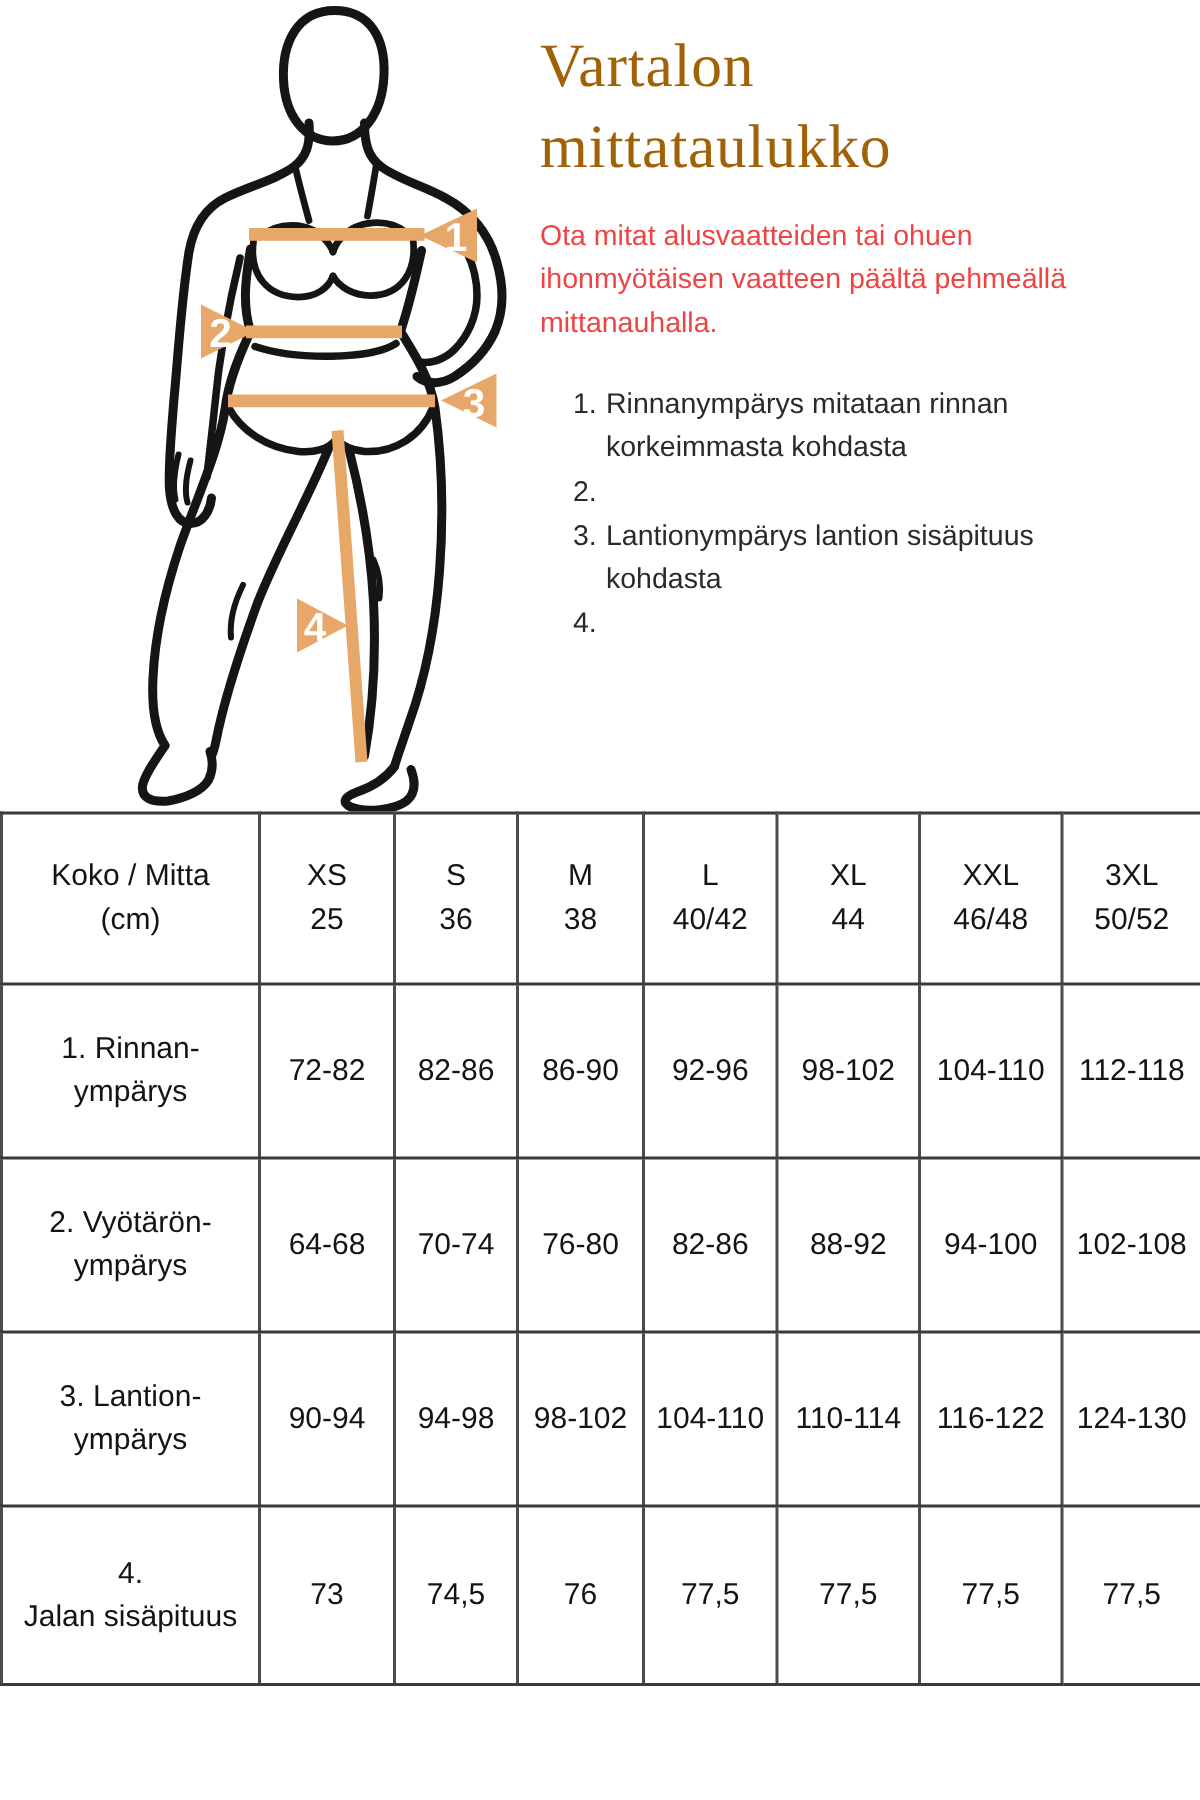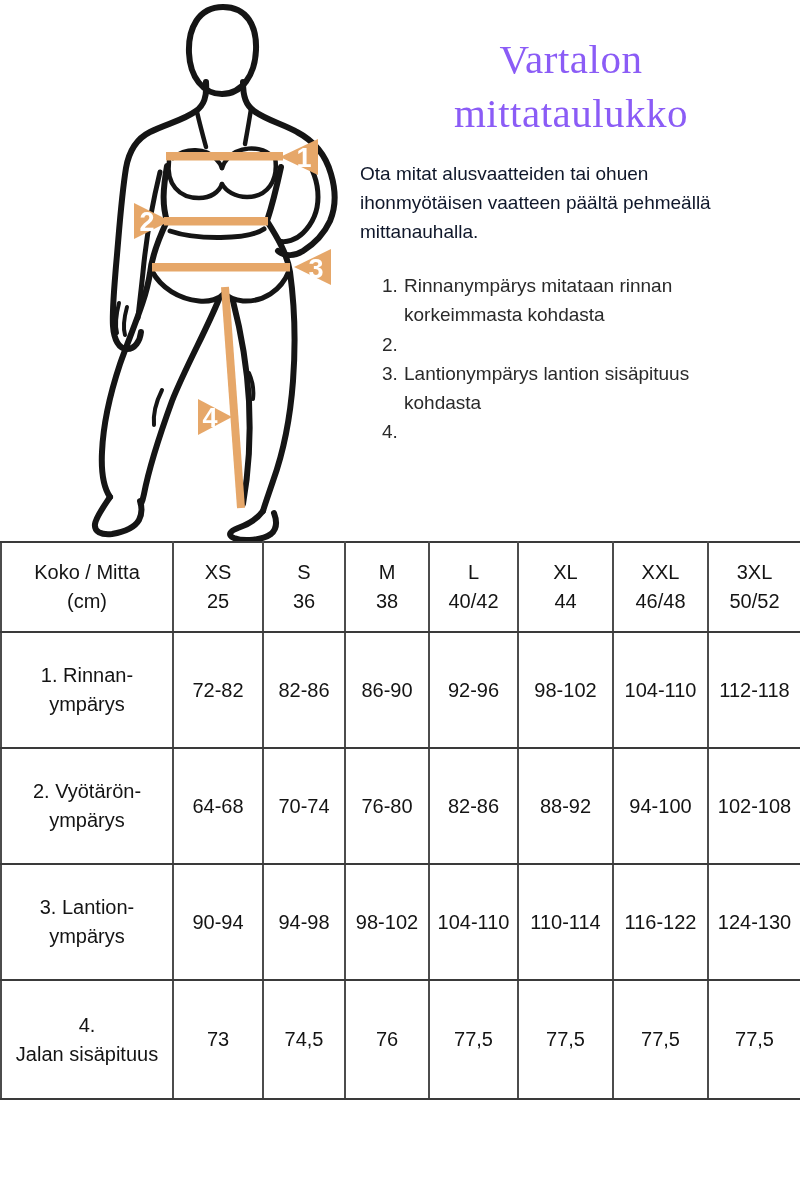--- a/index.html
+++ b/index.html
@@ -11,43 +11,43 @@
   }
   .top-section { position:relative; width:800px; height:541px; }
   .figure-wrap { position:absolute; left:0; top:0; width:360px; height:541px; }
   .figure-wrap svg { display:block; width:360px; height:541px; }
   .right-col {
     position:absolute; left:352px; top:0; width:448px; height:541px;
     padding:0 18px 0 8px;
   }
   .page-title {
     font-family:"Liberation Serif", serif; font-weight:normal;
-    font-size:41px; line-height:1.32; text-align:center; color:#8b5cf6;
-    margin-top:32px; white-space:pre-line; letter-spacing:0.5px;
+    font-size:41px; line-height:1.32; text-align:left; color:#a16207;
+    margin-top:16px; white-space:pre-line; letter-spacing:0.5px;
   }
   .intro-text {
-    margin-top:19px; font-size:19px; line-height:1.53; color:#0f172a;
+    margin-top:19px; font-size:19px; line-height:1.53; color:#ef4444;
     white-space:pre-line;
   }
   .instruction-list { list-style:none; margin-top:25px; padding-left:22px; }
   .instruction-item { display:flex; font-size:19px; line-height:1.53; color:#2a2a2a; }
   .instruction-item .num { flex:0 0 22px; }
   .instruction-item .txt { white-space:pre-line; }
 
   table.size-table {
     position:absolute; left:0; top:541px; width:800px;
     border-collapse:collapse; table-layout:fixed;
     font-size:20px; color:#141414;
   }
   table.size-table th, table.size-table td {
     border:2px solid #4c4c4c; border-top-color:#3a3a3a; border-bottom-color:#3a3a3a;
     text-align:center; vertical-align:middle; font-weight:normal;
     white-space:pre-line; line-height:1.45; padding:0;
   }
-  tr.hdr    { height:90px; }
+  tr.hdr    { height:114px; }
   tr.body-r { height:116px; }
   tr.last-r { height:119px; }
 </style>
 </head>
 <body>
 
 <div class="page">
 
   <div class="top-section">
 

